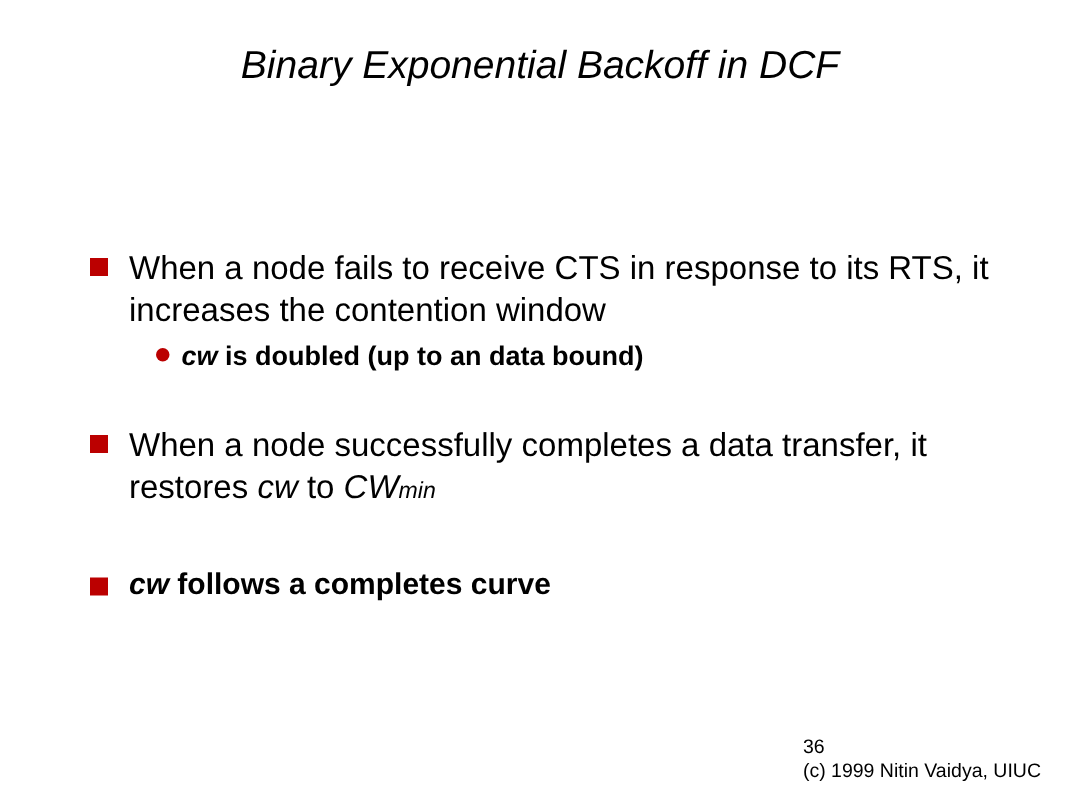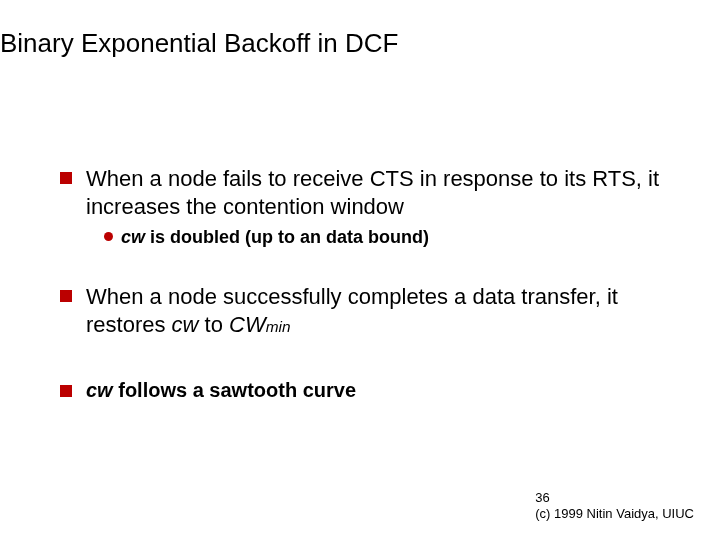--- a/index.html
+++ b/index.html
@@ -17,22 +17,24 @@
     width: 720px;
     height: 540px;
     position: relative;
     box-sizing: border-box;
   }
   .title {
     position: absolute;
     top: 28px;
     left: 0;
     width: 100%;
+    text-align: center;
     font-size: 26px;
     font-weight: 400;
+    font-style: italic;
   }
   .body {
     position: absolute;
     top: 165px;
     left: 60px;
     right: 24px;
   }
   .bullet-l1 {
     display: flex;
     align-items: flex-start;
@@ -118,21 +120,21 @@
       <div class="text">
         <span>When a node successfully completes a data transfer, it restores </span><span class="cw">cw</span><span> to </span><span class="cw"><span>CW</span><span class="cwmin-sub">min</span></span>
       </div>
     </div>
 
     <div class="gap"></div>
 
     <div class="bullet-l1">
       <div class="marker"></div>
       <div class="text" style="font-weight:bold; font-size:20px;">
-        <span class="cw">cw</span><span> follows a sawtooth curve</span>
+        <span class="cw">cw</span><span> follows a completes curve</span>
       </div>
     </div>
 
   </div>
 
   <div class="footer">
     <div>36</div>
     <div>(c) 1999 Nitin Vaidya, UIUC</div>
   </div>
 

